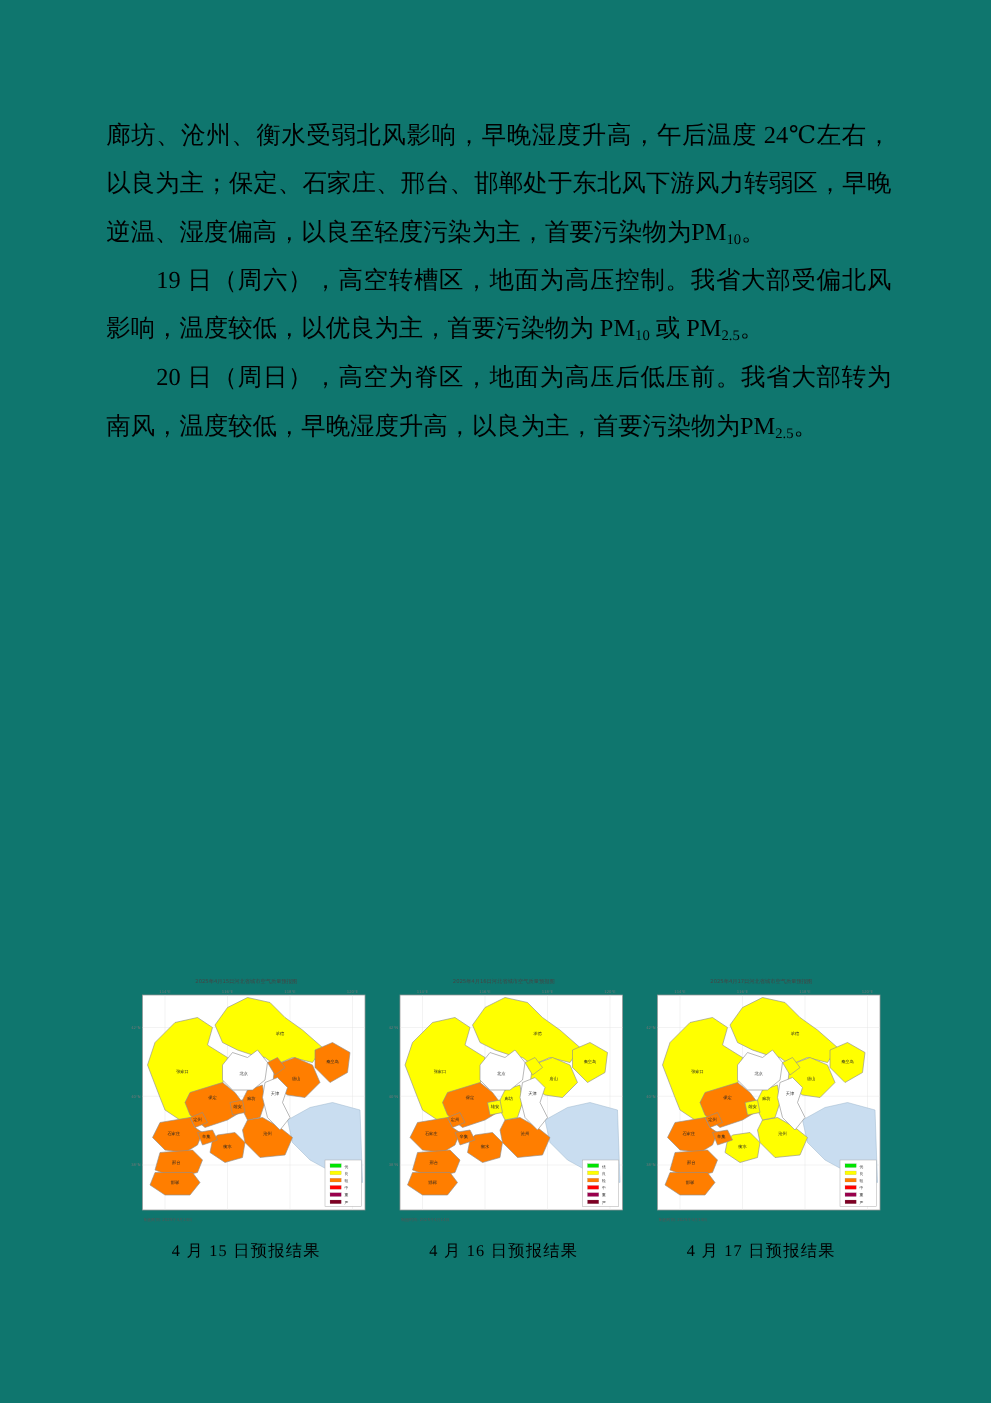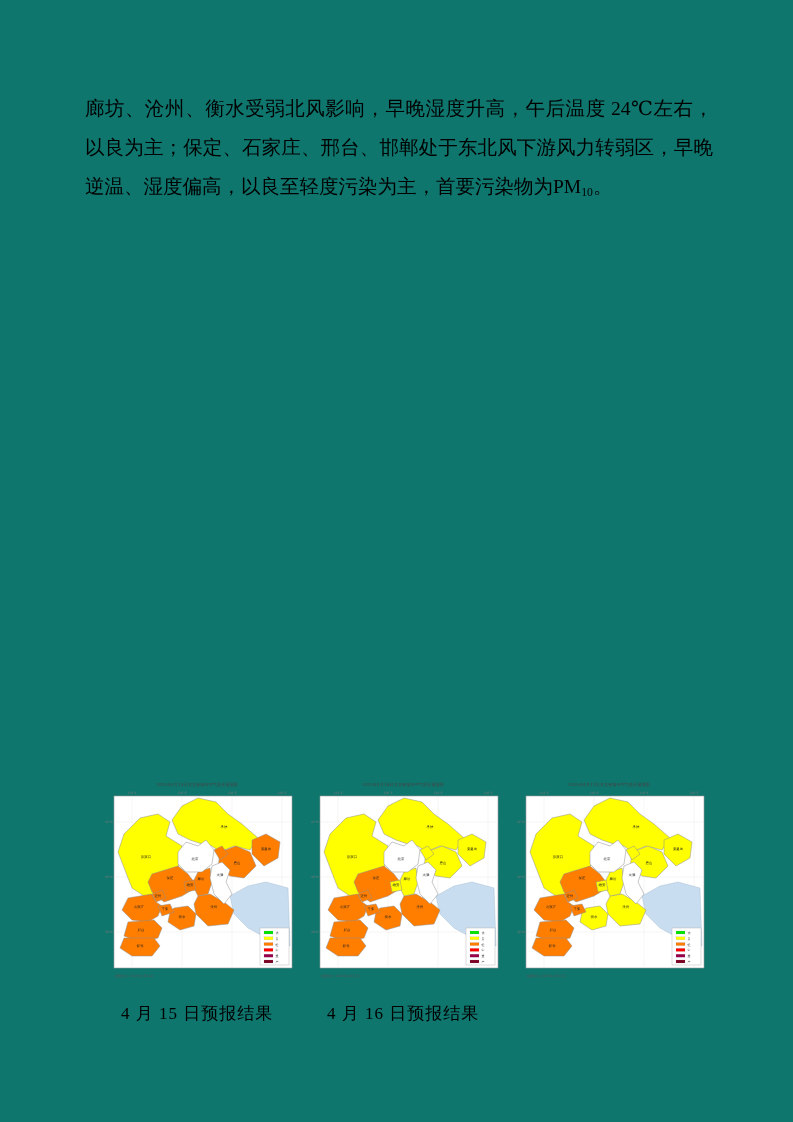--- a/index.html
+++ b/index.html
@@ -6,29 +6,31 @@
   .page{position:relative;width:793px;height:1122px;background:#0f766e;overflow:hidden;
         font-family:"Liberation Serif","DejaVu Serif",serif;color:#000;}
   .doc-text{position:absolute;left:85px;top:90px;width:628px;
             font-size:19.5px;line-height:38.8px;text-align:justify;}
   .para{margin:0;padding:0;}
   .para.indent{text-indent:2.05em;}
   sub{font-size:0.6em;line-height:0;vertical-align:baseline;position:relative;top:0.28em;}
   .maps-row{position:absolute;left:94px;top:776px;width:618px;display:flex;}
   .map-figure{margin:0;padding:0;width:206px;}
   .mapsvg{display:block;width:206px;height:216px;font-family:"DejaVu Sans",sans-serif;}
-  .map-caption{display:block;text-align:center;font-size:17px;margin-top:10px;letter-spacing:1px;}
+  .map-caption{display:block;text-align:center;font-size:13px;letter-spacing:1px;}
 </style>
 </head>
 <body>
 
 <div class="page">
 
   <div class="doc-text">
     <p class="para">廊坊、沧州、衡水受弱北风影响，早晚湿度升高，午后温度 24℃左右，以良为主；保定、石家庄、邢台、邯郸处于东北风下游风力转弱区，早晚逆温、湿度偏高，以良至轻度污染为主，首要污染物为PM<sub>10</sub>。</p>
+    <p class="para indent">19 日（周六），高空转槽区，地面为高压控制。我省大部受偏北风影响，温度较低，以优良为主，首要污染物为 PM<sub>10</sub> 或 PM<sub>2.5</sub>。</p>
+    <p class="para indent">20 日（周日），高空为脊区，地面为高压后低压前。我省大部转为南风，温度较低，早晚湿度升高，以良为主，首要污染物为PM<sub>2.5</sub>。</p>
   </div>
 
   <div class="maps-row">
     <figure class="map-figure">
       <svg class="mapsvg" viewBox="0 0 206 216">
           <text x="103" y="10" text-anchor="middle" font-size="4.2" fill="#444">2025年4月15日河北省城市空气质量预报图</text>
           <rect x="20" y="20" width="178" height="172" fill="#ffffff" stroke="#999" stroke-width="0.6"></rect>
           <line x1="38" y1="20" x2="38" y2="192" stroke="#e4e4e4" stroke-width="0.35"></line>
           <text x="38" y="18" text-anchor="middle" font-size="3" fill="#777">114°E</text>
           <line x1="88" y1="20" x2="88" y2="192" stroke="#e4e4e4" stroke-width="0.35"></line>
@@ -223,16 +225,17 @@
           <rect x="170" y="166.6" width="9" height="3" fill="#FF7E00" stroke="#888" stroke-width="0.15"></rect>
           <text x="181.5" y="169.6" font-size="3" fill="#333">轻</text>
           <rect x="170" y="172.4" width="9" height="3" fill="#FF0000" stroke="#888" stroke-width="0.15"></rect>
           <text x="181.5" y="175.4" font-size="3" fill="#333">中</text>
           <rect x="170" y="178.2" width="9" height="3" fill="#99004C" stroke="#888" stroke-width="0.15"></rect>
           <text x="181.5" y="181.2" font-size="3" fill="#333">重</text>
           <rect x="170" y="184" width="9" height="3" fill="#7E0023" stroke="#888" stroke-width="0.15"></rect>
           <text x="181.5" y="187" font-size="3" fill="#333">严</text>
           <text x="21" y="201" font-size="3.2" fill="#555">制图时间: 2025年4月14日</text>
         </svg>
+      <figcaption class="map-caption">4 月 17 日预报结果</figcaption>
     </figure>
   </div>
 
 </div>
 
 </body></html>

